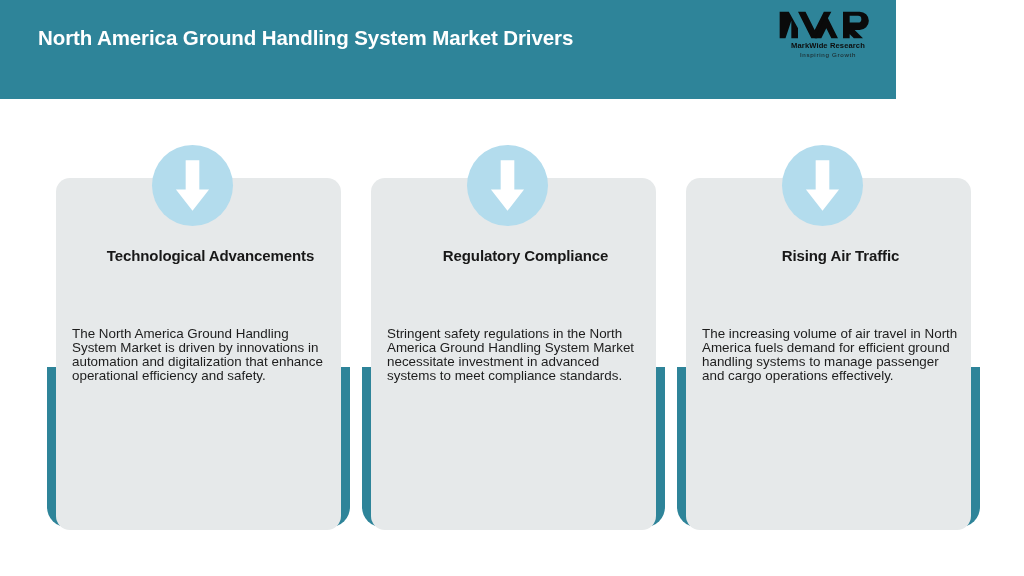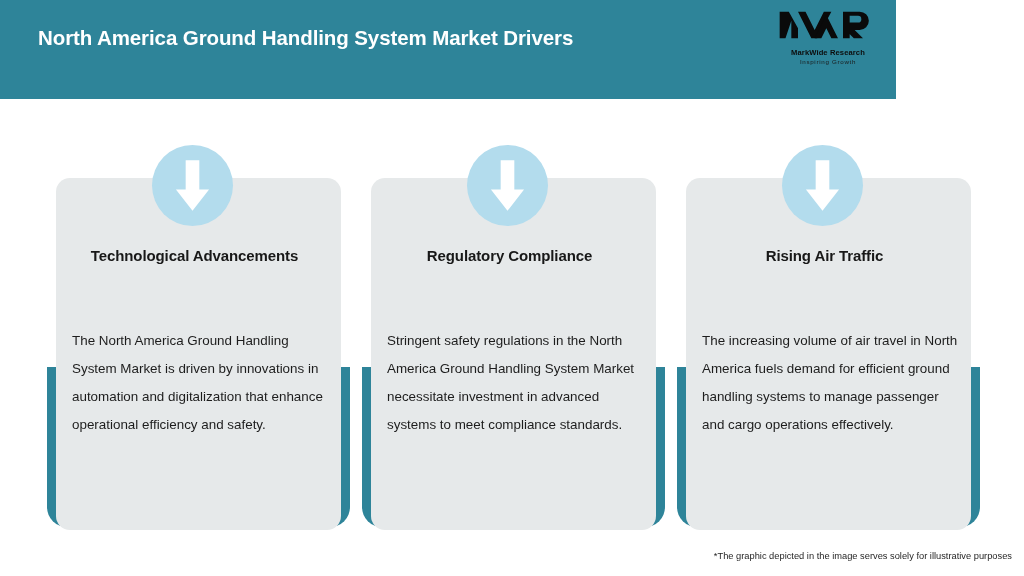--- a/index.html
+++ b/index.html
@@ -49,21 +49,21 @@
   .logo-mark {
     display: block;
     height: 30px;
   }
   .logo-name {
     display: block;
     font-size: 7.6px;
     font-weight: bold;
     color: #0d0d0d;
     letter-spacing: 0.1px;
-    margin-top: 8px;
+    margin-top: 1px;
     white-space: nowrap;
   }
   .logo-tag {
     display: block;
     font-size: 6.2px;
     color: #1a1a1a;
     letter-spacing: 0.7px;
     margin-top: 1px;
     white-space: nowrap;
   }
@@ -127,36 +127,36 @@
     position: absolute;
     left: 21px;
     top: 13px;
     width: 39px;
     height: 55px;
     display: block;
   }
 
   .card-title {
     position: absolute;
-    left: 5px;
+    left: 21px;
     top: 148px;
     width: 285px;
     text-align: center;
     font-size: 15px;
     font-weight: bold;
     color: #181818;
     letter-spacing: -0.1px;
   }
   .card-body {
     position: absolute;
     left: 25px;
     top: 228px;
     width: 258px;
     font-size: 13.4px;
-    line-height: 28px;
+    line-height: 14px;
     color: #1d1d1d;
   }
 
   
   .footer {
     position: absolute;
     left: 0;
     top: 539px;
     width: 1024px;
     height: 37px;
@@ -235,14 +235,13 @@
         <polygon points="13,2 27,2 27,32 37,32 20,54 3,32 13,32" fill="#ffffff"></polygon>
       </svg>
     </div>
     <div class="card-title">Rising Air Traffic</div>
     <div class="card-body">The increasing volume of air travel in North America fuels demand for efficient ground handling systems to manage passenger and cargo operations effectively.</div>
   </div>
 
 </div>
 
 <div class="footer">
-  <div class="footer-note">*The graphic depicted in the image serves solely for illustrative purposes</div>
 </div>
 
 </body></html>

